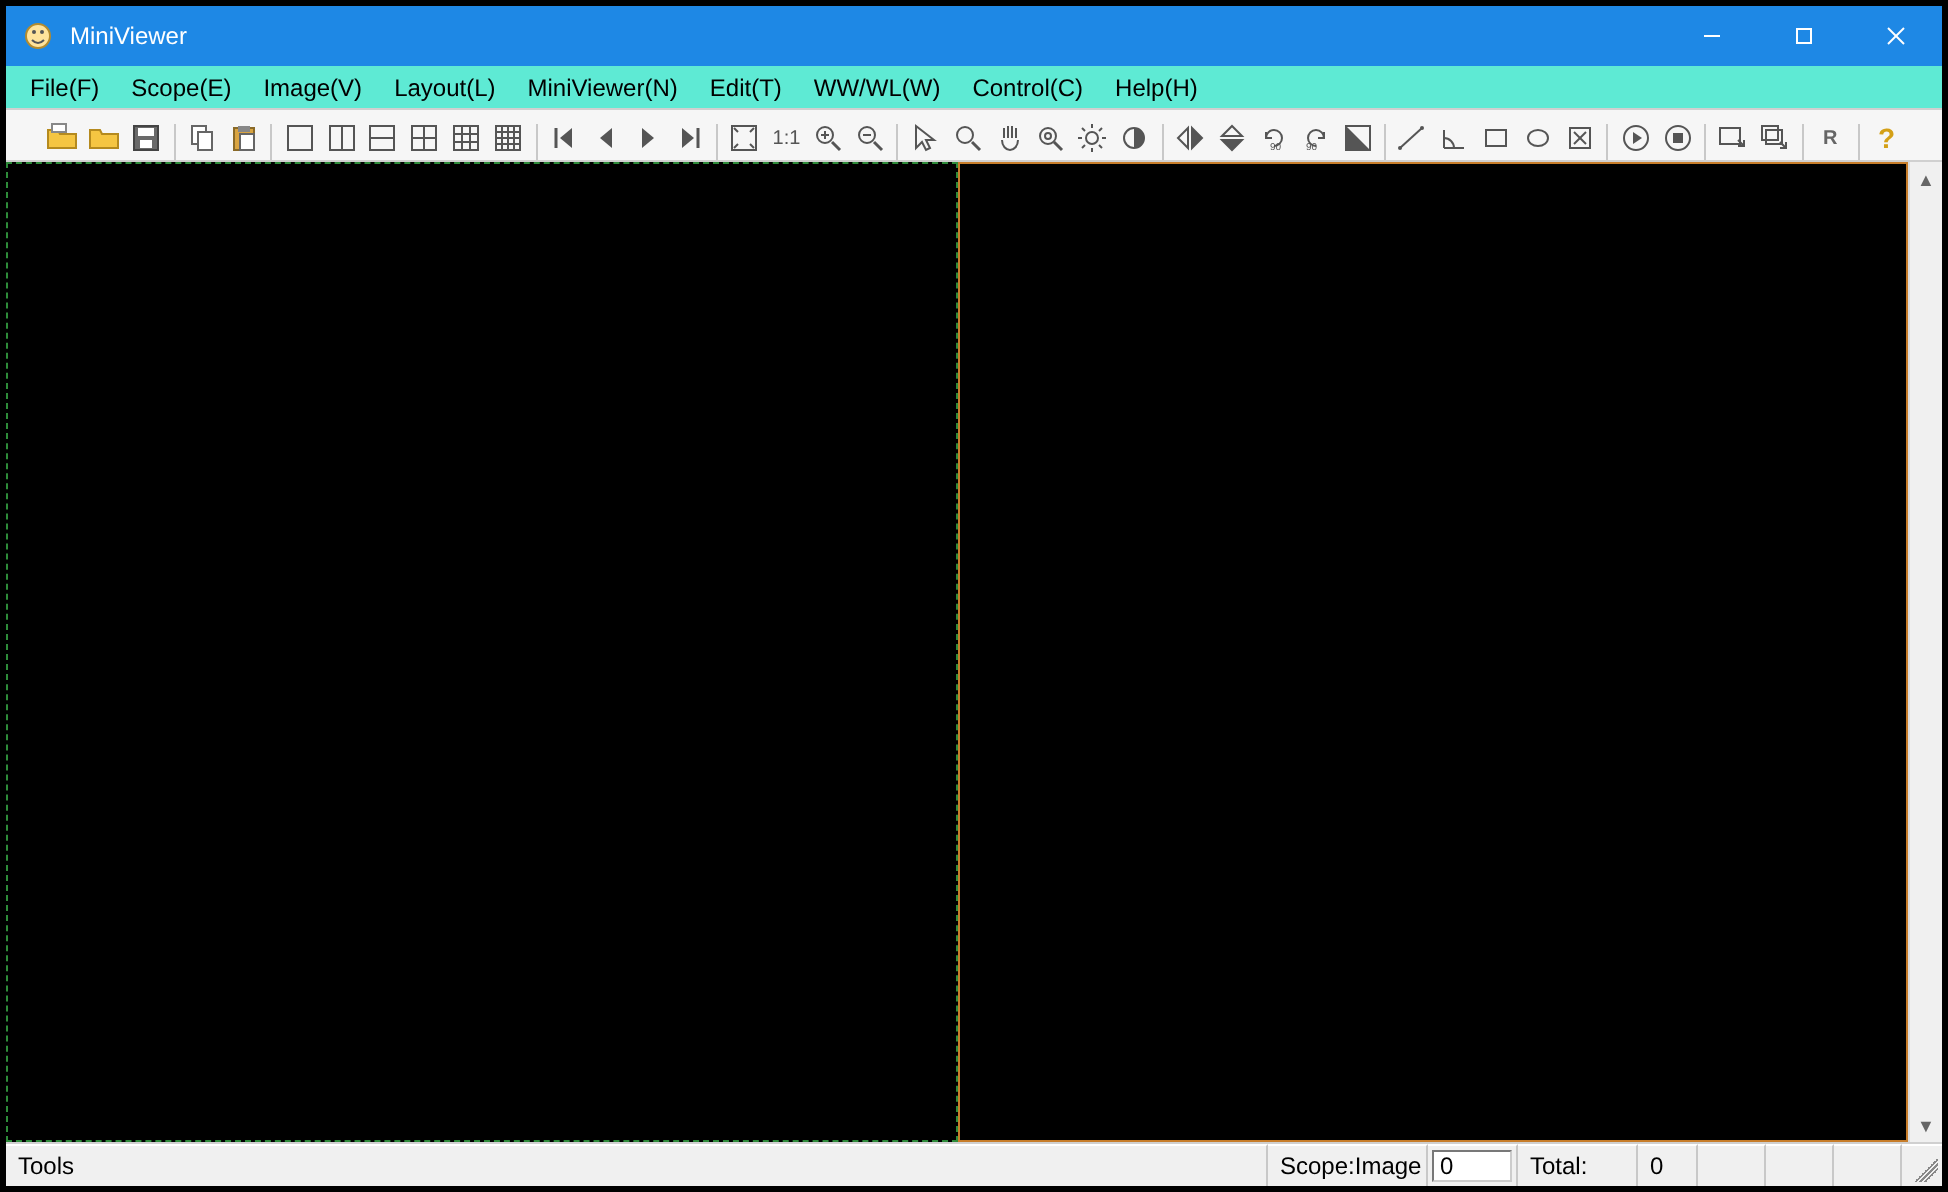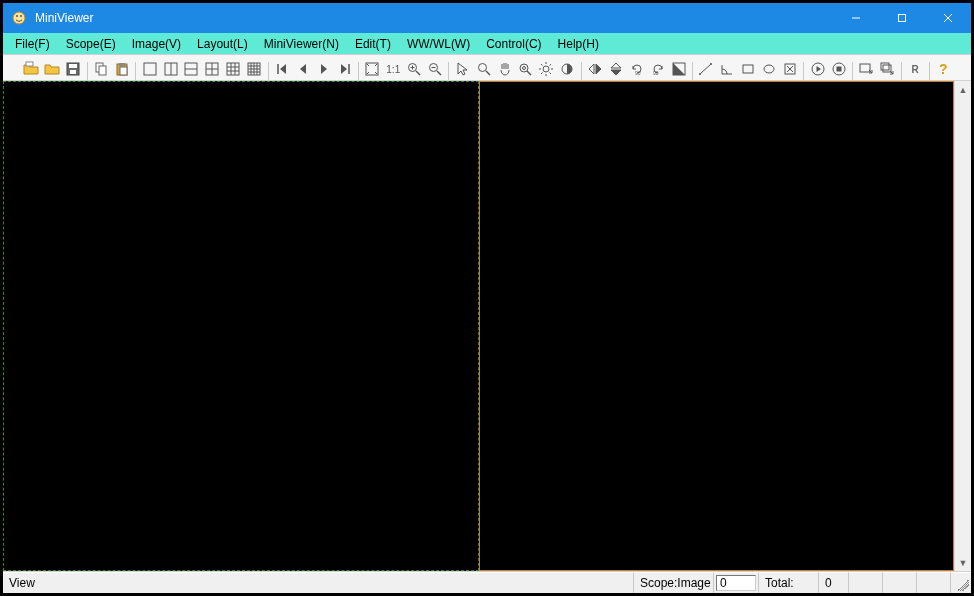--- a/index.html
+++ b/index.html
@@ -473,21 +473,21 @@
       <div class="pane right"></div>
     </div>
     <div class="vscroll">
       <div class="arrow">▲</div>
       <div class="track"></div>
       <div class="arrow">▼</div>
     </div>
   </div>
 
   <div class="statusbar">
-    <div class="status-cell status-ready">View</div>
+    <div class="status-cell status-ready">Tools</div>
     <div class="status-cell status-scope">Scope:Image</div>
     <div class="status-cell" style="padding:2px;">
       <div class="status-scope-val">0</div>
     </div>
     <div class="status-cell status-total">Total:</div>
     <div class="status-cell status-total-val">0</div>
     <div class="status-cell status-box"></div>
     <div class="status-cell status-box"></div>
     <div class="status-cell status-box"></div>
     <div class="status-cell status-grip"></div>

